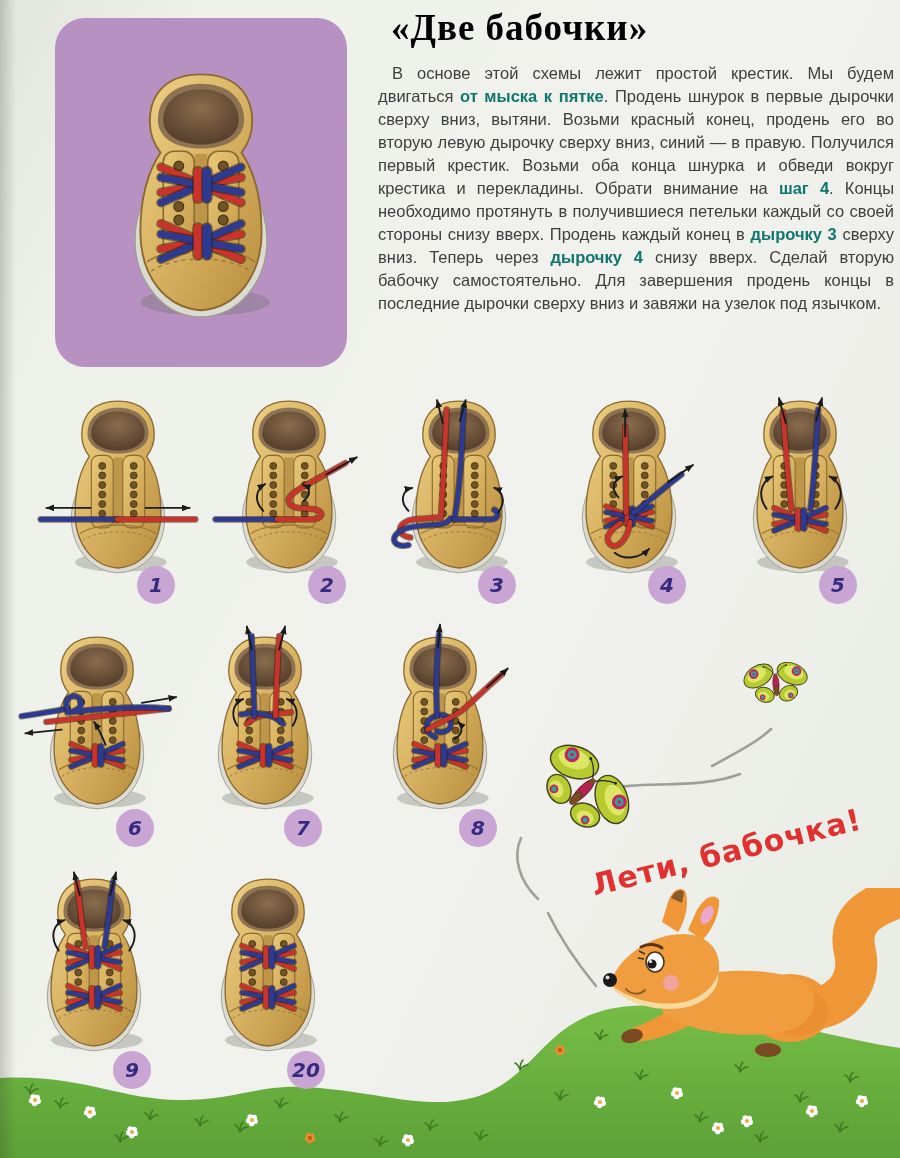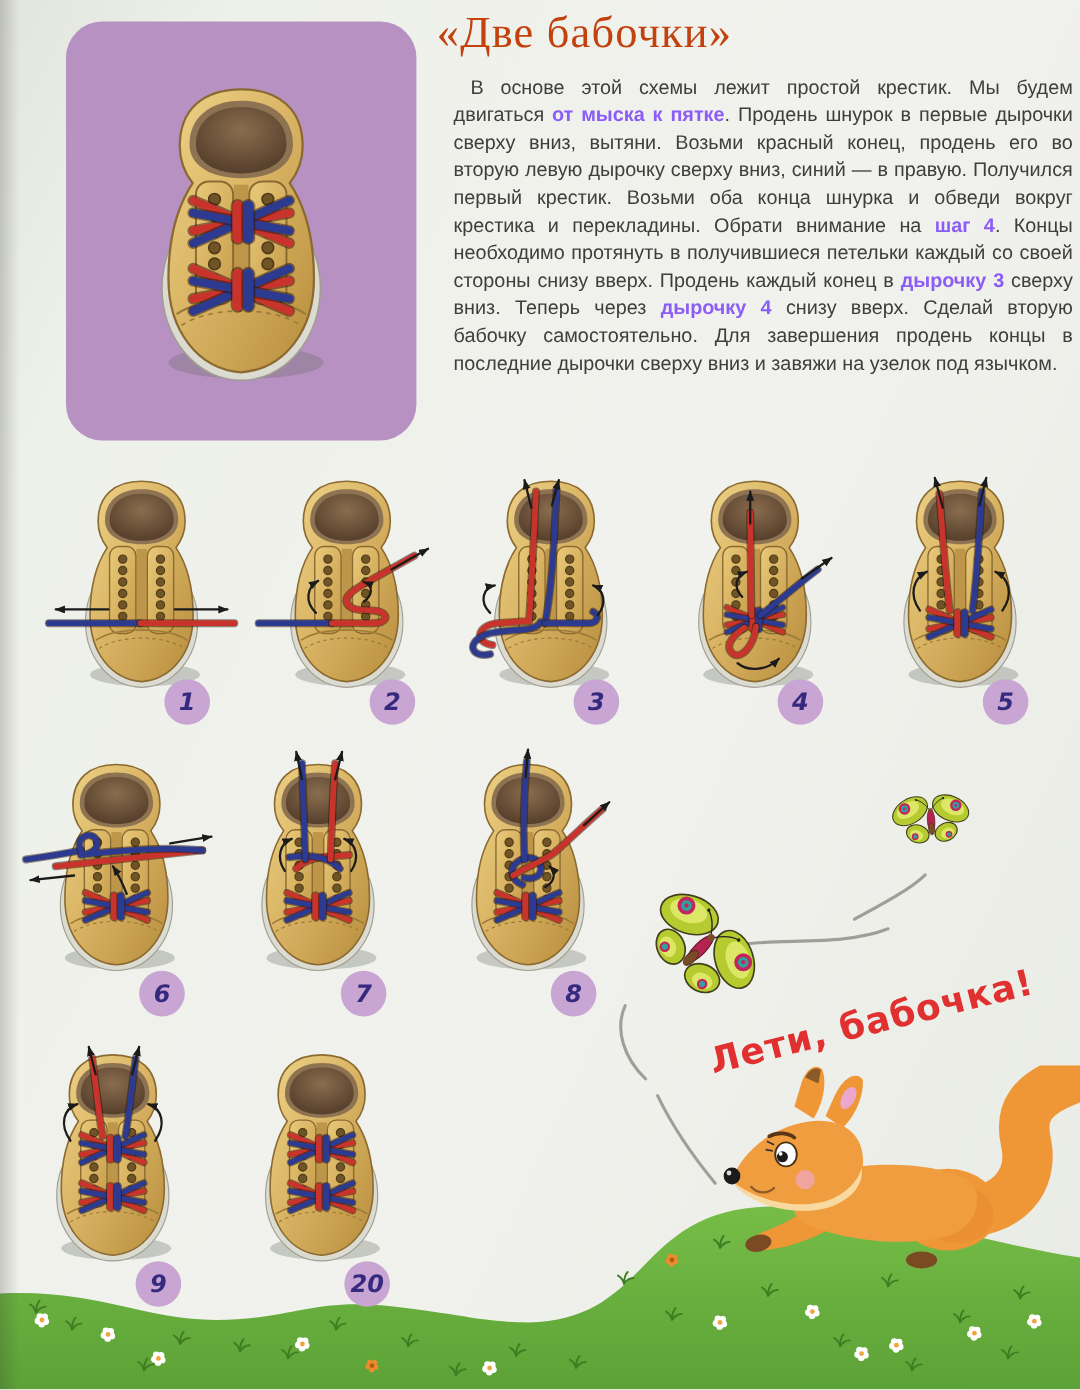--- a/index.html
+++ b/index.html
@@ -4,26 +4,26 @@
 <style>
   html,body{margin:0;padding:0;}
   body{width:900px;height:1158px;overflow:hidden;
        font-family:"Liberation Sans",sans-serif;
        background:linear-gradient(115deg,#e2e4de 0%,#eef0ea 14%,#f1f2ed 55%,#e9ebe5 100%);}
   .page{position:relative;width:900px;height:1158px;}
   .page::before{content:"";position:absolute;left:0;top:0;bottom:0;width:16px;z-index:60;
        background:linear-gradient(90deg,rgba(55,55,50,.22),rgba(55,55,50,0));pointer-events:none;}
   .hero-box{position:absolute;left:55px;top:18px;width:292px;height:349px;
        background:#b891c3;border-radius:30px;display:flex;align-items:center;justify-content:center;z-index:2;}
-  h1.title{position:absolute;left:364px;top:6px;margin:0;z-index:2;
-       font-family:"Liberation Serif",serif;font-weight:400;font-size:37px;
-       color:#c2410c;letter-spacing:1px;}
+  h1.title{position:absolute;left:391px;top:6px;margin:0;z-index:2;
+       font-family:"Liberation Serif",serif;font-weight:700;font-size:37px;
+       color:#000000;letter-spacing:1px;}
   .intro{position:absolute;left:378px;top:62px;width:516px;z-index:2;
        font-size:16.5px;line-height:23px;color:#3e3e3e;text-align:justify;text-indent:14px;}
-  .intro .b{font-weight:700;color:#8b5cf6;}
+  .intro .b{font-weight:700;color:#0f766e;}
   .step{position:absolute;z-index:3;}
   .step svg{position:absolute;left:0;top:0;overflow:visible;}
   .badge{position:absolute;width:38px;height:38px;border-radius:50%;background:#c8a5d2;z-index:6;
        display:flex;align-items:center;justify-content:center;
        font-family:"DejaVu Sans",sans-serif;font-style:italic;font-weight:700;
        font-size:20px;color:#352a7e;}
   .trails{position:absolute;left:0;top:0;z-index:3;pointer-events:none;}
   .bf{position:absolute;z-index:4;}
   .caption{position:absolute;left:592px;top:868px;z-index:5;white-space:nowrap;
        transform:rotate(-14deg);transform-origin:0 50%;

